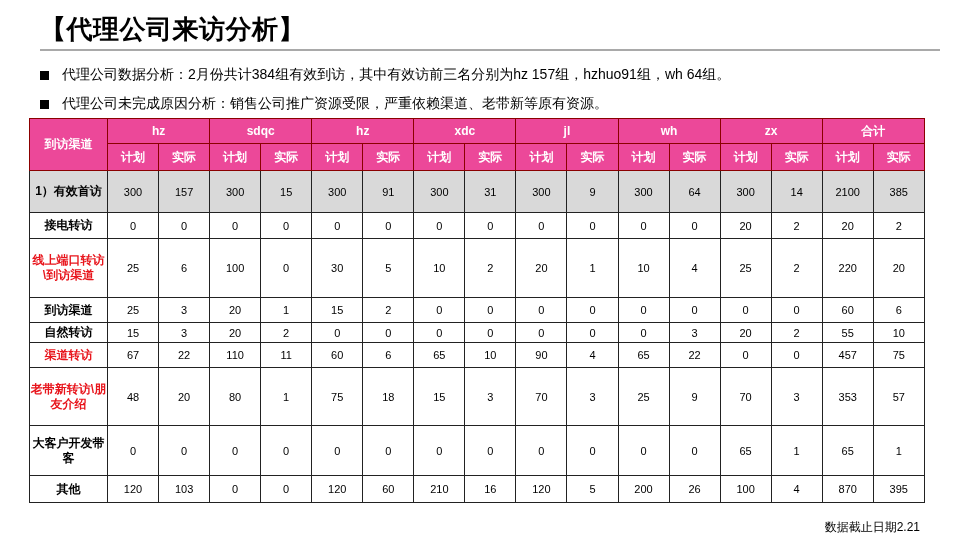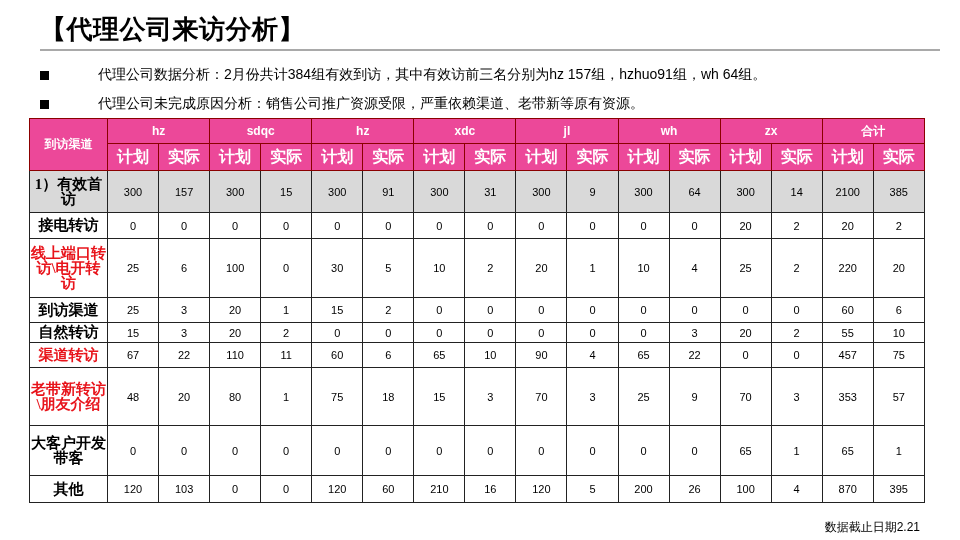--- a/index.html
+++ b/index.html
@@ -1,28 +1,28 @@
 <!DOCTYPE html>
 <html><head>
 <meta charset="utf-8">
 <style>
   html, body { margin:0; padding:0; }
   body { width:960px; height:540px; background:#ffffff; position:relative; overflow:hidden;
          font-family:"Liberation Sans","DejaVu Sans",sans-serif; color:#000; }
   .title { position:absolute; left:40px; top:12px; font-size:26px; font-weight:bold; letter-spacing:0.5px; }
   .title-rule { position:absolute; left:40px; top:49px; width:900px; height:2px; background:#a9a9a9; }
-  .bullet { position:absolute; left:40px; font-size:14px; display:flex; align-items:center;gap:36px; }
+  .bullet { position:absolute; left:40px; font-size:14px; display:flex; align-items:center; }
   .bullet .sq { width:9px; height:9px; background:#000; margin-right:13px; }
   .b1 { top:66px; }
   .b2 { top:95px;font-family:Liberation Serif, serif; }
   table { position:absolute; left:29px; top:118px; border-collapse:collapse; table-layout:fixed; width:895px; }
   td, th { border:1px solid #222; text-align:center; vertical-align:middle; font-size:11px; padding:0; }
   th { background:#ec4899; color:#fff; font-weight:bold; font-size:12px; border-color:#8b0000; }
-  th.sub { font-size:16px; }
-  td.label { font-weight:bold; font-size:15px; line-height:15px;font-family:Liberation Serif, serif; }
+  th.sub { font-size:12px; }
+  td.label { font-weight:bold; font-size:12px; line-height:15px; }
   td.red { color:#e8141b; }
   tr.gray td { background:#d9d9d9; }
   .footnote { position:absolute; right:40px; top:519px; font-size:12px; }
 </style>
 </head>
 <body>
 
 <div class="title">【代理公司来访分析】</div>
 <div class="title-rule"></div>
 
@@ -104,21 +104,21 @@
         <td>0</td>
         <td>0</td>
         <td>0</td>
         <td>0</td>
         <td>20</td>
         <td>2</td>
         <td>20</td>
         <td>2</td>
       </tr>
       <tr style="height: 59px;">
-        <td class="label red">线上端口转访\电开转访</td>
+        <td class="label red">线上端口转访\到访渠道</td>
         <td>25</td>
         <td>6</td>
         <td>100</td>
         <td>0</td>
         <td>30</td>
         <td>5</td>
         <td>10</td>
         <td>2</td>
         <td>20</td>
         <td>1</td>

